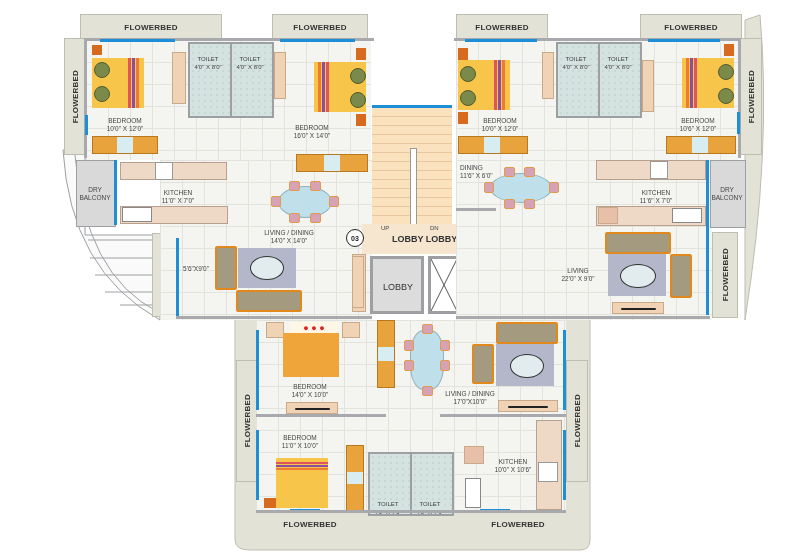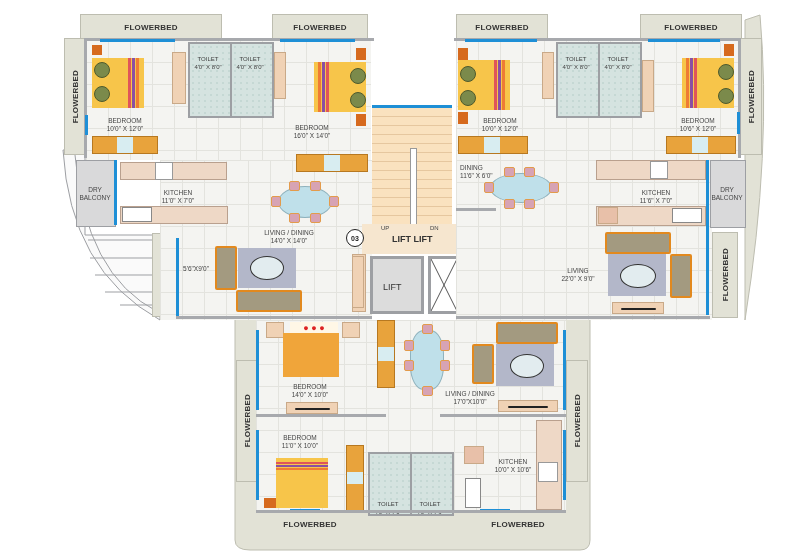--- a/index.html
+++ b/index.html
@@ -187,23 +187,23 @@
     <div class="bar" style="left:45%;right:auto;width:2px;top:15%;bottom:15%;height:auto;"></div>
   </div>
 <div class="wall" style="left:176px;top:316px;width:196px;height:3px;"></div>
 
 <div class="window" style="left:372px;top:105px;width:80px;height:3px;"></div>
 <div class="stairs" style="left:372px;top:108px;width:80px;height:116px;"></div>
 <div class="abs" style="left:410px;top:148px;width:5px;height:76px;background:#fff;border:1px solid #999;"></div>
 <div class="lobby" style="left:362px;top:224px;width:130px;height:30px;"></div>
 <div class="rlabel small" style="left:381px;top:224px;">UP</div>
 <div class="rlabel small" style="left:430px;top:224px;">DN</div>
-<div class="lobby-label" style="left:392px;top:234px;">LIFT LIFT</div>
+<div class="lobby-label" style="left:392px;top:234px;">LOBBY LOBBY</div>
 <div class="lift" style="left:370px;top:256px;width:48px;height:52px;"></div>
-<div class="lobby-label" style="left:383px;top:282px;font-weight:normal;">LIFT</div>
+<div class="lobby-label" style="left:383px;top:282px;font-weight:normal;">LOBBY</div>
 <div class="shaft" style="left:428px;top:256px;width:26px;height:52px;">
   <svg width="26" height="52" style="display:block">
       <line x1="0" y1="0" x2="26" y2="52" stroke="#555"></line>
       <line x1="26" y1="0" x2="0" y2="52" stroke="#555"></line>
     </svg>
 </div>
 <div class="tv" style="left:352px;top:256px;width:10px;height:50px;"></div>
 
 <div class="entry" style="left:346px;top:229px;">
     <span>03</span>

